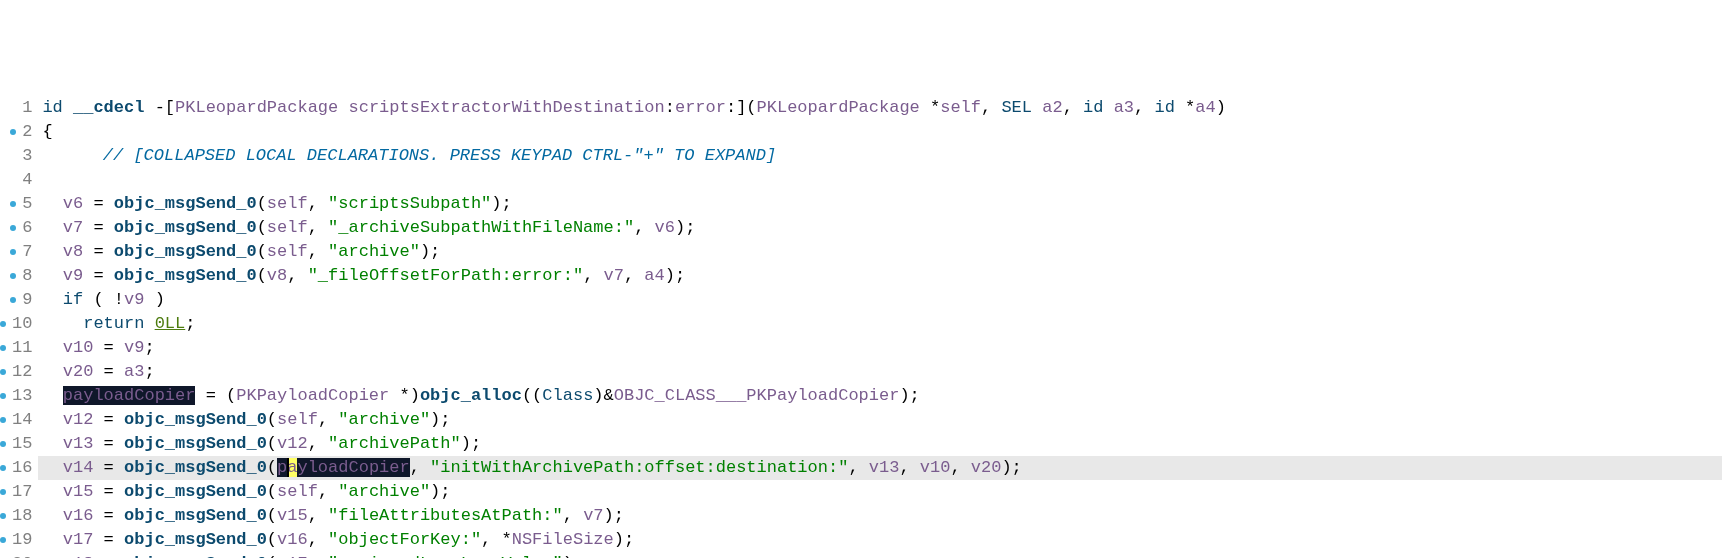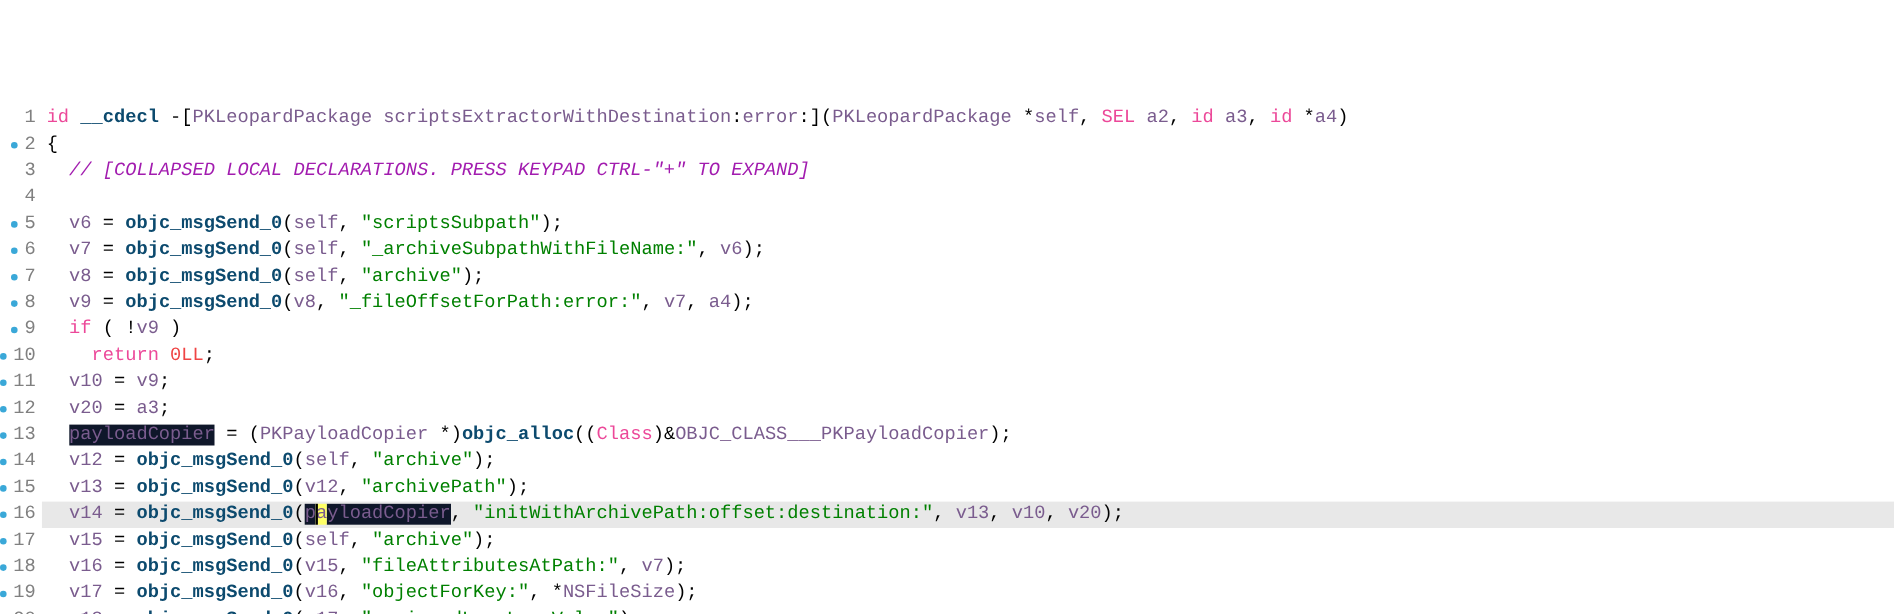--- a/index.html
+++ b/index.html
@@ -41,26 +41,26 @@
   flex: 1;
   overflow-x: auto;
 }
 .codeline {
   height: 24px;
   padding-left: 4px;
 }
 .codeline.current {
   background: #e8e8e8;
 }
-.kw { color: #ec4899; }
+.kw { color: #0c4a6e; }
 .fn { color: #0c4a6e; font-weight: bold; }
 .var { color: #7a5c8e; }
 .str { color: #008000; }
-.num { color: #ef4444; }
-.cmt { color: #a21caf; font-style: italic; }
+.num { color: #4d7c0f; text-decoration: underline; }
+.cmt { color: #0369a1; font-style: italic; margin-left: 40px; }
 .op { color: #000000; }
 .punct { color: #000000; }
 .hl { background: #0f172a; }
 .caret { background: #ffff66; position: relative; }
 .caret::before { content:""; position:absolute; left:0; top:0; bottom:0; width:2px; background:#000; }
 </style>
 </head>
 <body>
 
 

